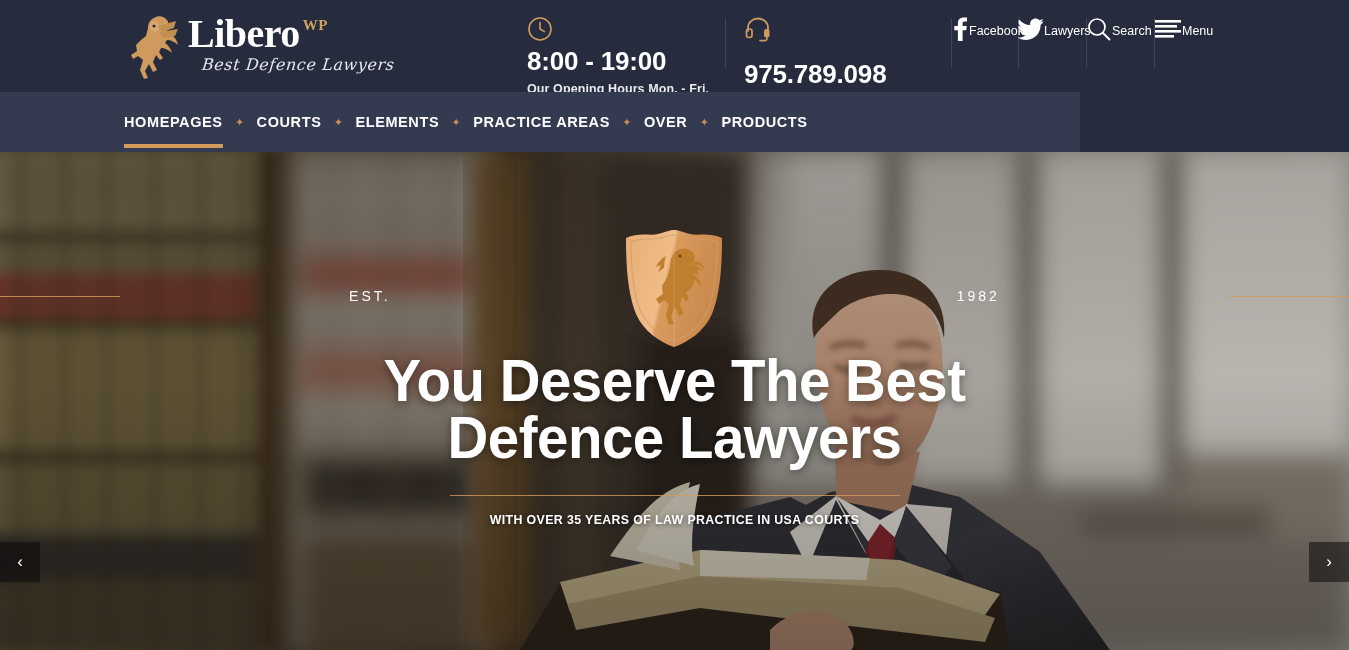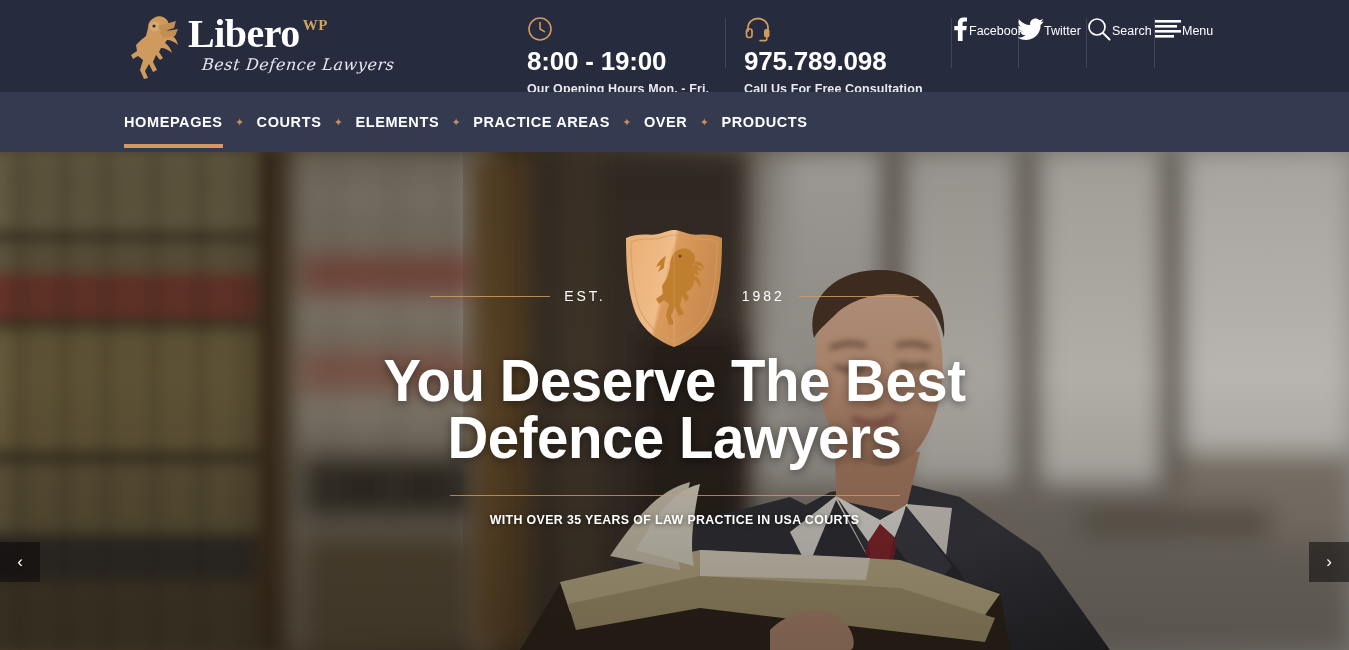--- a/index.html
+++ b/index.html
@@ -37,21 +37,21 @@
     font-family: "DejaVu Serif", serif;
     font-style: italic; font-size: 16px; color: #e6e8ef;
     letter-spacing: 0.6px; margin-top: 1px; margin-left: 14px;
     transform: skewX(-6deg);
   }
 
   .info-group {
     position: absolute; top: 12px; display: flex; align-items: flex-start; flex-direction: column;
   }
   .info-hours { left: 527px; }
-  .info-phone { left: 744px; }
+  .info-phone { left: 744px; gap: 13px; }
   .info-icon { margin-right: 12px; margin-top: 4px; }
   .info-txt { display: flex; flex-direction: column; }
   .info-big {
     font-family: "Liberation Sans", sans-serif;
     font-size: 26px; font-weight: bold; color: #ffffff;
     line-height: 30px; letter-spacing: -0.2px;
   }
   .info-sub {
     font-size: 12.5px; font-weight: bold; color: #e9eaf0;
     margin-top: 6px; letter-spacing: 0.1px;
@@ -63,21 +63,21 @@
 
   .util {
     position: absolute; top: 12px; display: flex; flex-direction: row;
     align-items: center; width: 68px;
   }
   .util-ic { height: 34px; display: flex; align-items: center; justify-content: center; }
   .util-lbl { font-size: 12.5px; color: #ffffff; margin-top: 4px; }
 
   
   .navbar {
-    position: absolute; left: 0; top: 92px; width: 1349px; height: 60px;
+    position: absolute; left: 0; top: 92px; width: 1080px; height: 60px;
     background: #343a50;
   }
   .nav-list {
     position: absolute; left: 124px; top: 0; height: 60px;
     display: flex; align-items: center;
   }
   .nav-item {
     position: relative; height: 60px; display: flex; align-items: center;
     font-size: 14.5px; font-weight: bold; color: #ffffff;
     letter-spacing: 0.6px; cursor: pointer;
@@ -115,21 +115,21 @@
     position: absolute; inset: 0;
     background: linear-gradient(to bottom, rgba(20,16,12,0.30), rgba(20,16,12,0.22) 45%, rgba(15,12,10,0.40));
   }
   .hero-content {
     position: absolute; left: 0; top: 0; width: 1349px; height: 498px;
     display: flex; flex-direction: column; align-items: center;
   }
 
   .est-row {
     position: absolute; top: 136px; left: 0; width: 1349px;
-    display: flex; align-items: center; justify-content: center;
+    display: flex; align-items: center; justify-content: space-between;
   }
   .est-line { width: 120px; height: 1px; background: rgba(211,154,92,0.85); }
   .est-txt {
     font-size: 14px; color: #ffffff; letter-spacing: 3px;
     margin: 0 14px; font-weight: 400;
   }
   .shield-slot { width: 108px; }
 
   .shield {
     position: absolute; left: 620px; top: 76px; width: 108px; height: 120px;
@@ -251,21 +251,21 @@
                    C14 0.5 11.6 2.9 11.6 5.9 C11.6 6.3 11.7 6.7 11.8 7.1
                    C7.3 6.9 3.3 4.7 0.7 1.4 C0.2 2.2 0 3.1 0 4.1
                    C0 6 0.9 7.6 2.4 8.6 C1.5 8.6 0.7 8.3 0 7.9 V8
                    C0 10.6 1.9 12.8 4.3 13.3 C3.9 13.4 3.4 13.5 2.9 13.5
                    C2.6 13.5 2.3 13.4 2 13.4 C2.6 15.6 4.6 17.2 7 17.2
                    C5.1 18.7 2.8 19.5 0.3 19.5 C-0.1 19.5 -0.5 19.5 -0.9 19.4
                    C1.6 21 4.5 21.9 7.7 21.9 C17 21.9 22.1 14.2 22.1 7.5
                    L22.1 6.8 C23.2 6.1 24.1 5.1 25 3.2 Z" fill="#ffffff" transform="translate(0.5,1)"></path>
         </svg>
       </div>
-      <span class="util-lbl">Twitter</span>
+      <span class="util-lbl">Lawyers</span>
     </div>
 
     <div class="util" style="left:1086px;">
       <div class="util-ic">
         <svg width="26" height="26" viewBox="0 0 26 26">
           <circle cx="11" cy="11" r="8" fill="none" stroke="#ffffff" stroke-width="1.7"></circle>
           <path d="M17 17 L23.5 23.5" stroke="#ffffff" stroke-width="1.9" stroke-linecap="round"></path>
         </svg>
       </div>
       <span class="util-lbl">Search</span>

